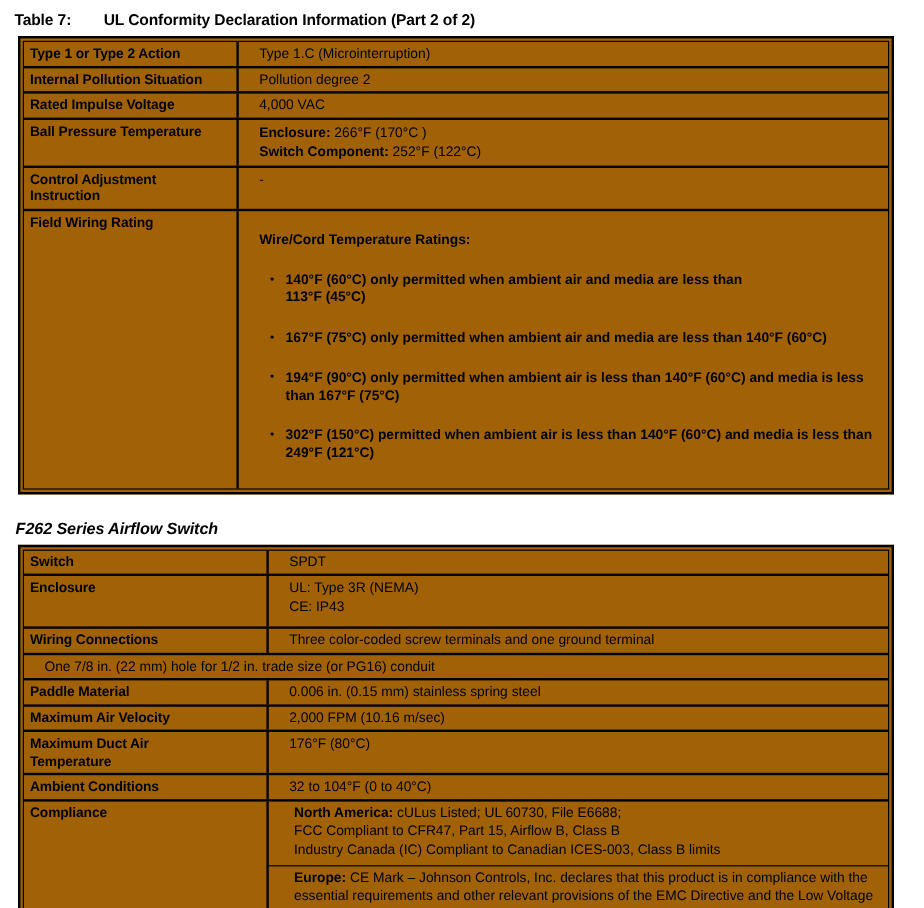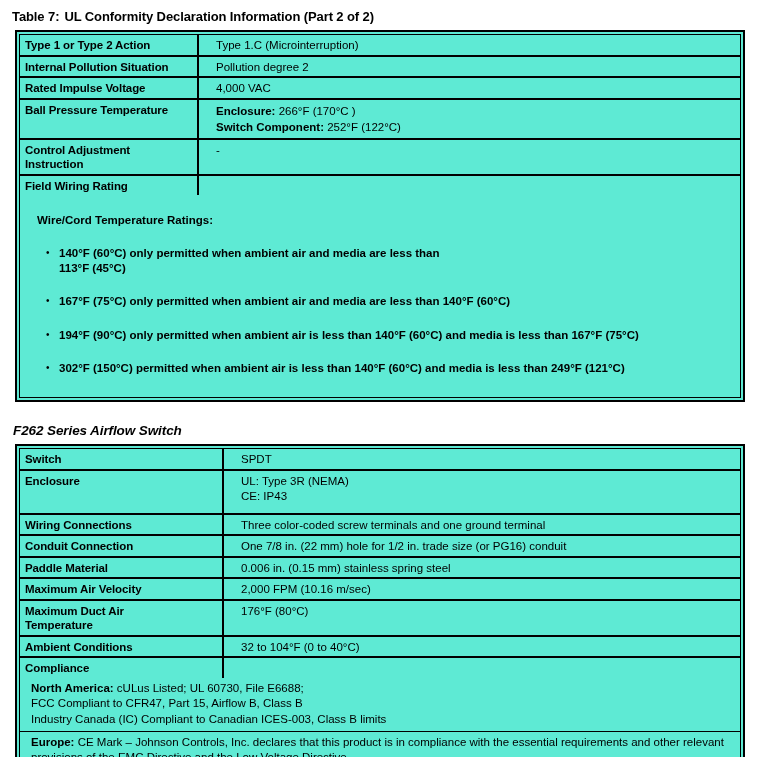--- a/index.html
+++ b/index.html
@@ -4,30 +4,30 @@
 <style>
   * { box-sizing: border-box; }
   html, body { margin: 0; padding: 0; }
   body {
     width: 770px; height: 757px; background: #ffffff; color: #000;
     font-family: "Liberation Sans", sans-serif; overflow: hidden;
   }
   .page { padding: 7px 15px 0 15px; }
 
   .doc-title {
-    display: flex; gap: 5px; font-weight: bold; font-size: 13px;
+    display: flex; gap: 27px; font-weight: bold; font-size: 13px;
     margin: 2px 0 6px -3px; letter-spacing: -0.1px;
   }
 
   .frame {
-    border: 2.5px solid #000; padding: 2px; width: 730px; background: #5eead4;
+    border: 2.5px solid #000; padding: 2px; width: 730px; background: #a16207;
   }
   .tbl { border: 1px solid #000; font-size: 11.5px; line-height: 14.5px; }
   .row { display: flex; border-bottom: 2px solid #000; }
-  .row:last-child { border-bottom: none; flex-direction: column; }
+  .row:last-child { border-bottom: none; }
   .lbl {
     flex: 0 0 auto; border-right: 2px solid #000; font-weight: bold;
     padding: 3px 4px 2px 5px; white-space: pre-line; letter-spacing: -0.1px;
   }
   .t1 .lbl { width: 179px; }
   .t2 .lbl { width: 204px; }
   .val { flex: 1; padding: 3px 8px 2px 17px; white-space: pre-line; }
   .b { font-weight: bold; }
 
   
@@ -39,21 +39,21 @@
   .fw-heading { font-weight: bold; }
   .bullet { display: flex; margin-top: 4.5px; padding-left: 9px; }
   .blt { flex: 0 0 13px; width: 13px; font-size: 10px; line-height: 14.5px; }
   .b-txt { white-space: pre-line; flex: 1; font-weight: bold; }
   .row-fw .val { padding-bottom: 7px; }
 
   
   .row-comp .lbl { display: flex; flex-direction: column; }
   .comp-val { flex: 1; display: flex; flex-direction: column; padding: 0; }
   .comp-sec {
-    padding: 3px 8px 3px 11px; border-bottom: 1.5px solid #000;
+    padding: 3px 8px 3px 21px; border-bottom: 1.5px solid #000;
     line-height: 15.5px; white-space: normal;
   }
   .comp-sec:last-child { border-bottom: none; }
   .sec-na { min-height: 54px; }
   .sec-eu { min-height: 53px; }
 
   .h2-title {
     font-weight: bold; font-style: italic; font-size: 13.5px;
     margin: 21px 0 6px -2px; letter-spacing: -0.1px;
   }
@@ -116,21 +116,20 @@
       <div class="row row-encl">
         <div class="lbl">Enclosure</div>
         <div class="val">UL: Type 3R (NEMA)
 CE: IP43</div>
       </div>
       <div class="row">
         <div class="lbl">Wiring Connections</div>
         <div class="val">Three color-coded screw terminals and one ground terminal</div>
       </div>
       <div class="row">
-        <div class="lbl">Conduit Connection</div>
         <div class="val">One 7/8 in. (22 mm) hole for 1/2 in. trade size (or PG16) conduit</div>
       </div>
       <div class="row">
         <div class="lbl">Paddle Material</div>
         <div class="val">0.006 in. (0.15 mm) stainless spring steel</div>
       </div>
       <div class="row">
         <div class="lbl">Maximum Air Velocity</div>
         <div class="val">2,000 FPM (10.16 m/sec)</div>
       </div>

